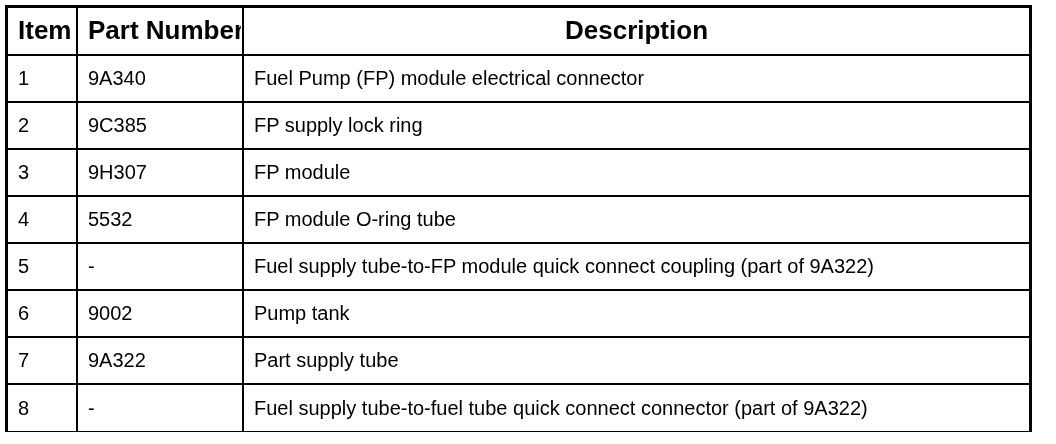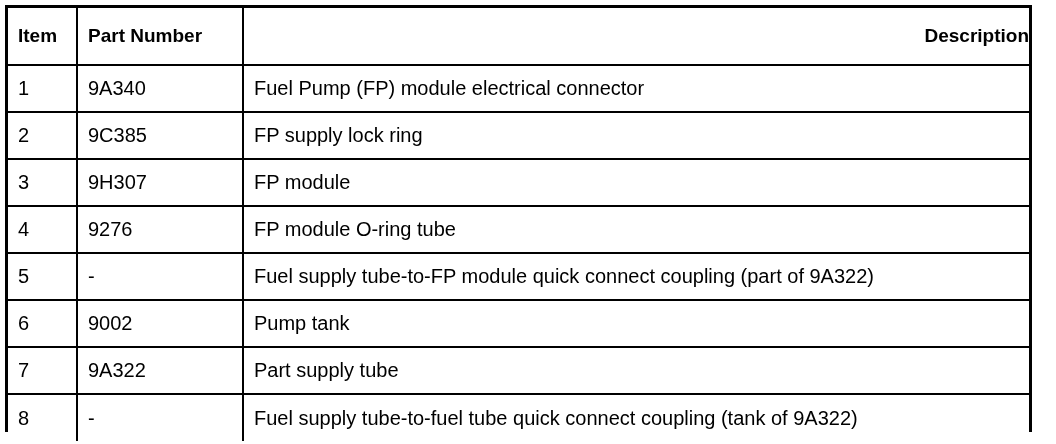--- a/index.html
+++ b/index.html
@@ -48,27 +48,27 @@
     font-size: 20px;
     line-height: 1.15;
     height: 47px;
     box-sizing: border-box;
     white-space: nowrap;
     overflow: hidden;
   }
 
   table.parts-table th {
     font-weight: bold;
-    font-size: 19px;
-    height: 57px;
+    font-size: 26px;
+    height: 47px;
     border-radius: 22px;
   }
 
   table.parts-table th.th-desc {
-    text-align: right;
+    text-align: center;
     padding-left: 0;
   }
 
   table.parts-table th:last-child,
   table.parts-table td:last-child {
     border-right: none;
   }
 
   table.parts-table tbody tr:last-child td {
     border-bottom: none;
@@ -106,38 +106,38 @@
         <td class="cell-part">9C385</td>
         <td class="cell-desc">FP supply lock ring</td>
       </tr>
       <tr>
         <td class="cell-item">3</td>
         <td class="cell-part">9H307</td>
         <td class="cell-desc">FP module</td>
       </tr>
       <tr>
         <td class="cell-item">4</td>
-        <td class="cell-part">9276</td>
+        <td class="cell-part">5532</td>
         <td class="cell-desc">FP module O-ring tube</td>
       </tr>
       <tr>
         <td class="cell-item">5</td>
         <td class="cell-part">-</td>
         <td class="cell-desc">Fuel supply tube-to-FP module quick connect coupling (part of 9A322)</td>
       </tr>
       <tr>
         <td class="cell-item">6</td>
         <td class="cell-part">9002</td>
         <td class="cell-desc">Pump tank</td>
       </tr>
       <tr>
         <td class="cell-item">7</td>
         <td class="cell-part">9A322</td>
         <td class="cell-desc">Part supply tube</td>
       </tr>
       <tr>
         <td class="cell-item">8</td>
         <td class="cell-part">-</td>
-        <td class="cell-desc">Fuel supply tube-to-fuel tube quick connect coupling (tank of 9A322)</td>
+        <td class="cell-desc">Fuel supply tube-to-fuel tube quick connect connector (part of 9A322)</td>
       </tr>
     </tbody>
   </table>
 </div>
 
 </body></html>

